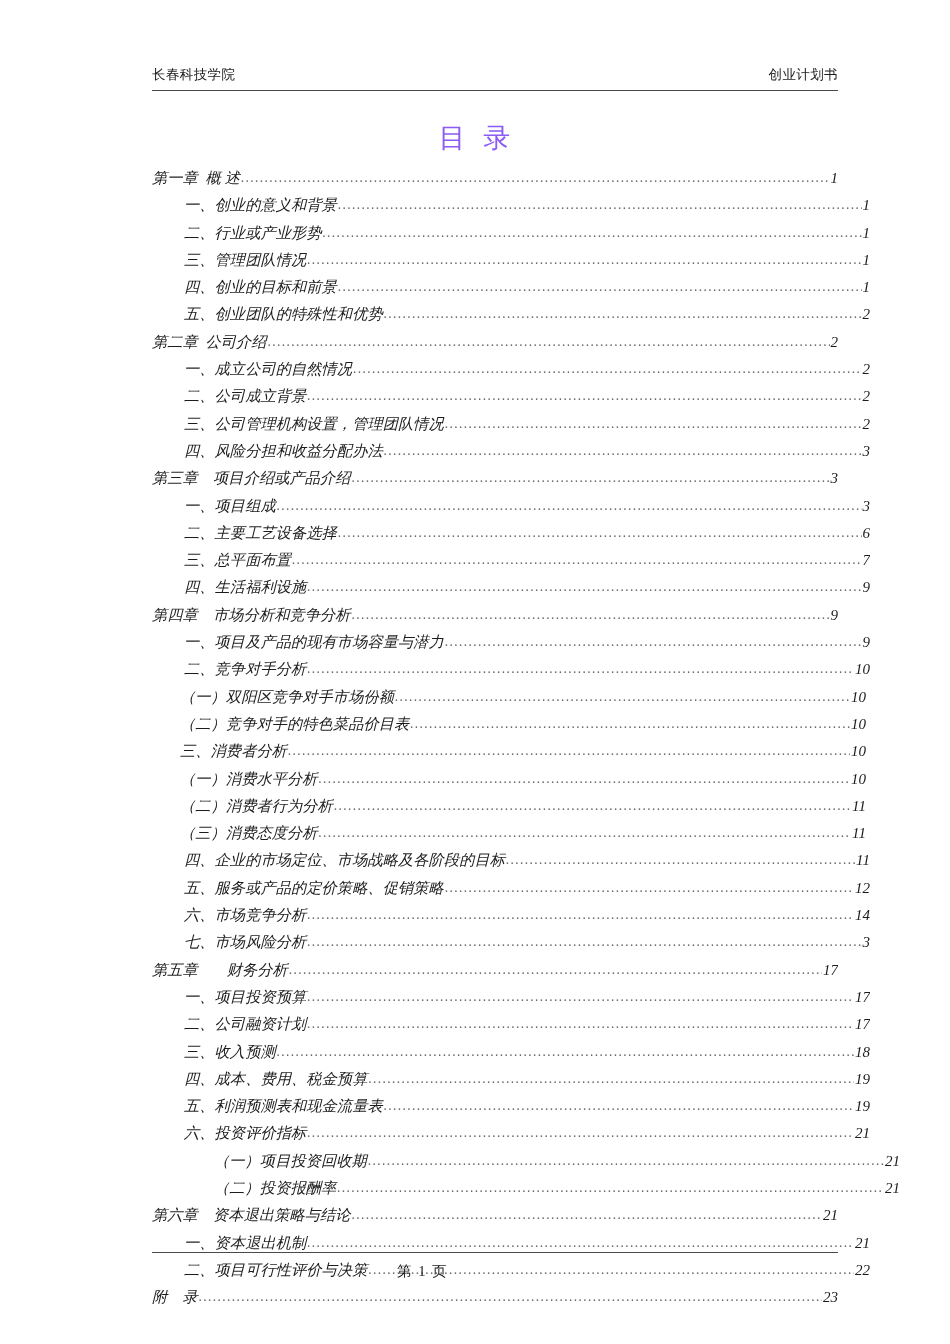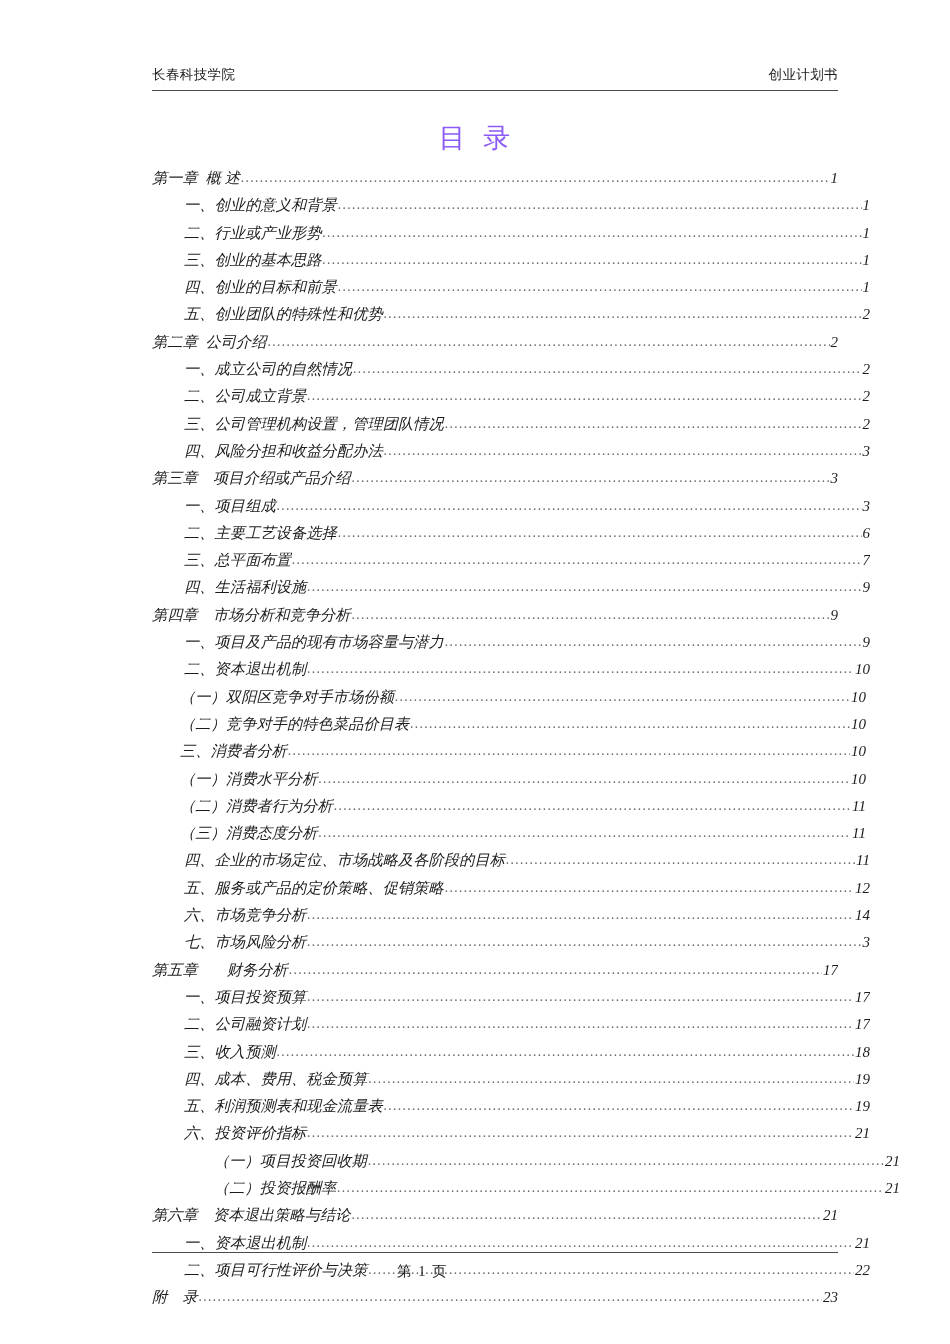--- a/index.html
+++ b/index.html
@@ -175,21 +175,21 @@
         <span class="toc-label"><span>一、创业的意义和背景</span></span>
         <span class="toc-dots">............................................................................................................................................................................................................................</span>
         <span class="toc-page">1</span>
       </div>
       <div class="toc-row lvl-1">
         <span class="toc-label"><span>二、行业或产业形势</span></span>
         <span class="toc-dots">............................................................................................................................................................................................................................</span>
         <span class="toc-page">1</span>
       </div>
       <div class="toc-row lvl-1">
-        <span class="toc-label"><span>三、创业的基本思路</span></span>
+        <span class="toc-label"><span>三、管理团队情况</span></span>
         <span class="toc-dots">............................................................................................................................................................................................................................</span>
         <span class="toc-page">1</span>
       </div>
       <div class="toc-row lvl-1">
         <span class="toc-label"><span>四、创业的目标和前景</span></span>
         <span class="toc-dots">............................................................................................................................................................................................................................</span>
         <span class="toc-page">1</span>
       </div>
       <div class="toc-row lvl-1">
         <span class="toc-label"><span>五、创业团队的特殊性和优势</span></span>
@@ -250,21 +250,21 @@
         <span class="toc-label"><span>第四章</span><span class="gap-md"></span><span>市场分析和竞争分析</span></span>
         <span class="toc-dots">............................................................................................................................................................................................................................</span>
         <span class="toc-page">9</span>
       </div>
       <div class="toc-row lvl-1">
         <span class="toc-label"><span>一、项目及产品的现有市场容量与潜力</span></span>
         <span class="toc-dots">............................................................................................................................................................................................................................</span>
         <span class="toc-page">9</span>
       </div>
       <div class="toc-row lvl-1">
-        <span class="toc-label"><span>二、资本退出机制</span></span>
+        <span class="toc-label"><span>二、竞争对手分析</span></span>
         <span class="toc-dots">............................................................................................................................................................................................................................</span>
         <span class="toc-page">10</span>
       </div>
       <div class="toc-row lvl-2">
         <span class="toc-label"><span>（一）双阳区竞争对手市场份额</span></span>
         <span class="toc-dots">............................................................................................................................................................................................................................</span>
         <span class="toc-page">10</span>
       </div>
       <div class="toc-row lvl-2">
         <span class="toc-label"><span>（二）竞争对手的特色菜品价目表</span></span>

